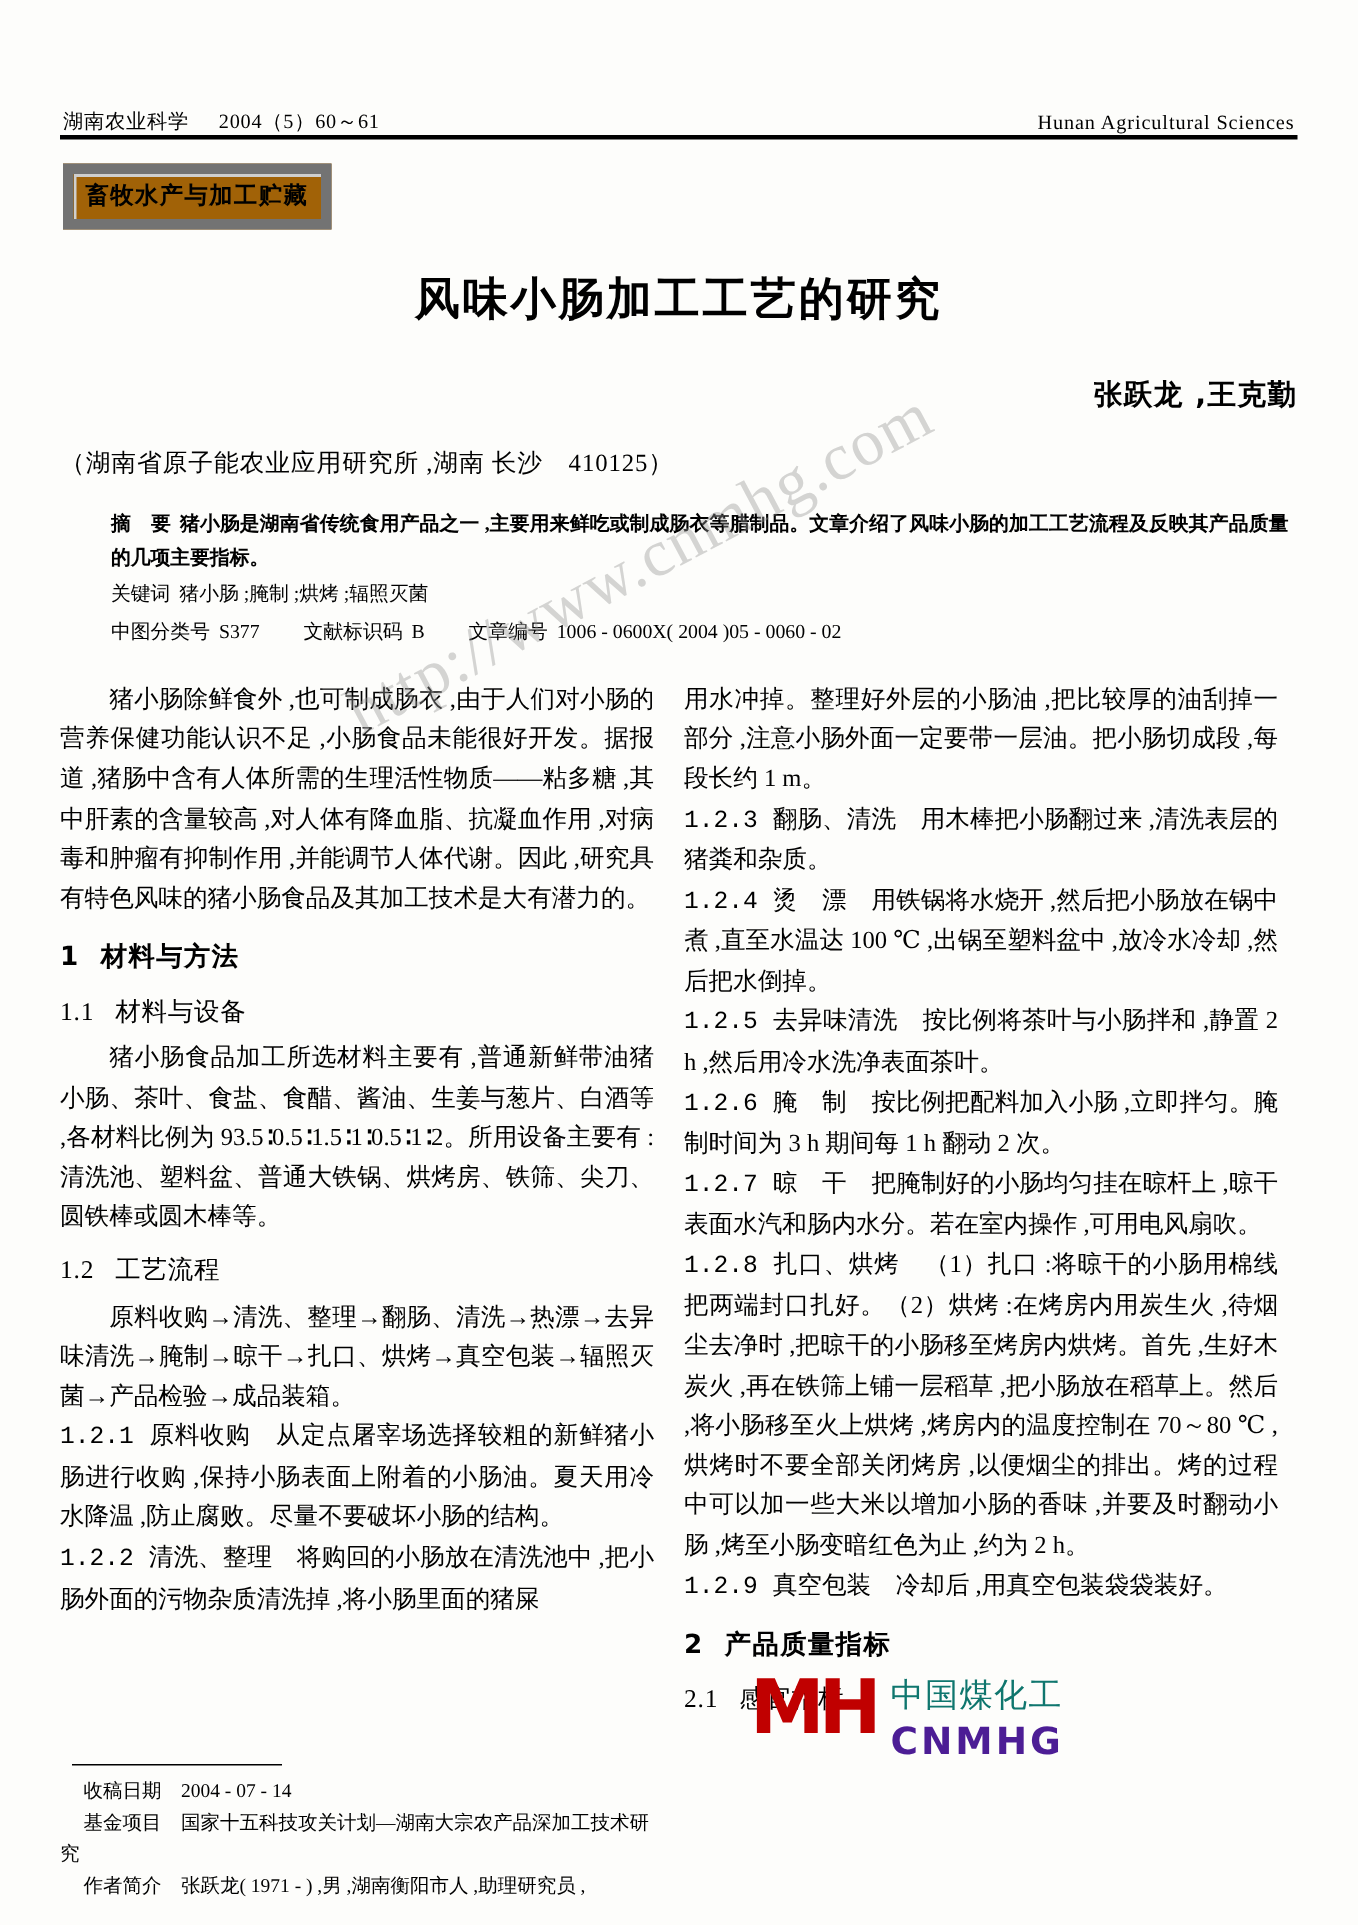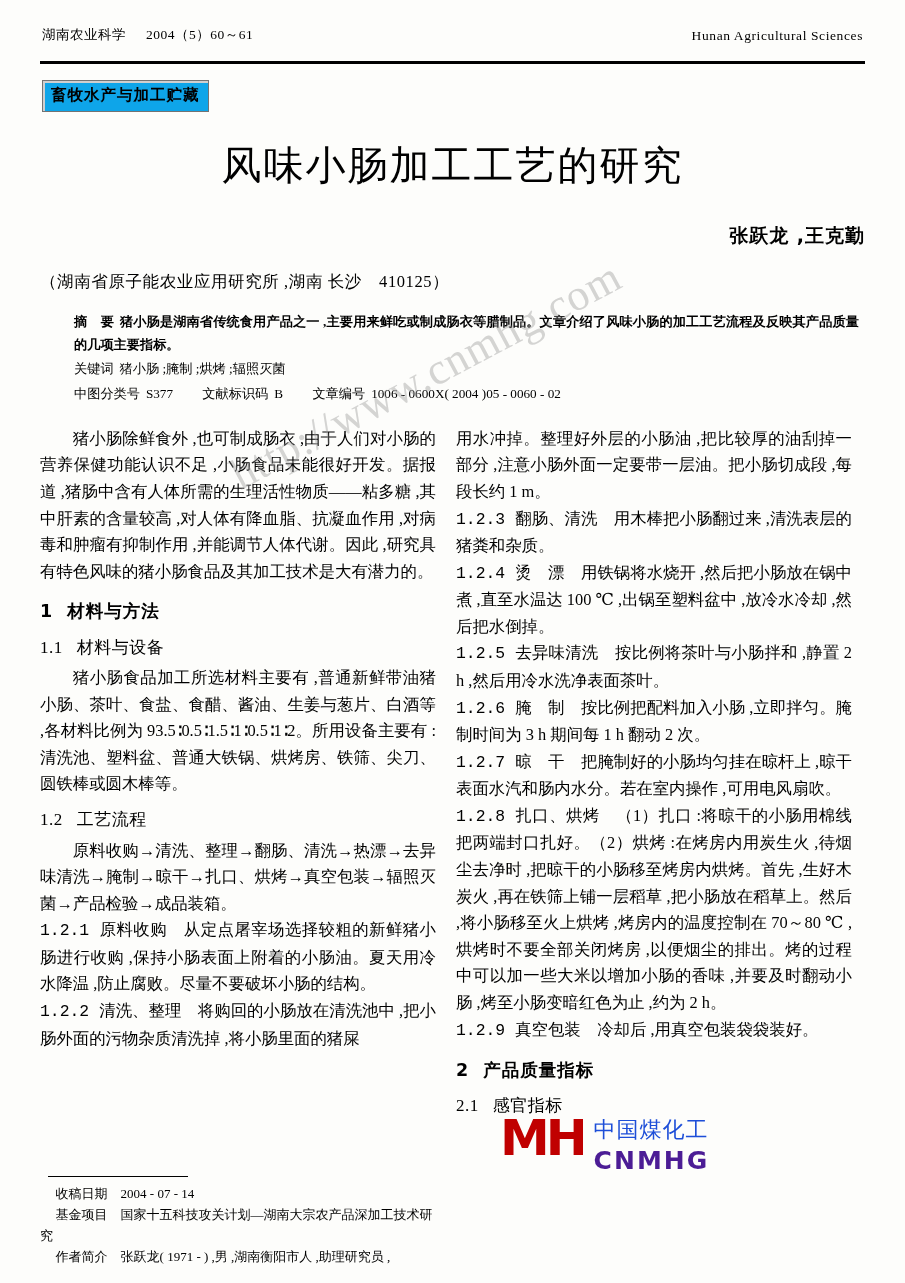--- a/index.html
+++ b/index.html
@@ -18,54 +18,55 @@
     width: 905px;
     height: 1283px;
     padding: 26px 40px 0 40px;
   }
   
   .runhead {
     display: flex;
     justify-content: space-between;
     align-items: flex-end;
     font-size: 13.5px;
-    padding: 0 2px 17px 2px;
+    padding: 0 2px 0 2px;
+    margin-top: 46px;
   }
   .runhead-left { letter-spacing: .5px; }
   .runhead-left .jname { margin-right: 16px; }
   .runhead-right {
     font-family: "Liberation Serif", serif;
     font-size: 13.5px;
     letter-spacing: .6px;
   }
   .rule-double {
     border-top: 2px solid #000;
     border-bottom: 1px solid #000;
     height: 3px;
     margin-bottom: 16px;
   }
   
   .coltag-wrap { margin: 6px 0 4px 2px; }
   .coltag {
     display: inline-block;
-    border: 1px solid #737373;
-    background: #0ea5e9;
+    border: 7px solid #737373;
+    background: #a16207;
     padding: 4px 8px 5px 8px;
     font-family: "DejaVu Sans", "Liberation Sans", sans-serif;
     font-weight: bold;
     font-size: 15.5px;
     letter-spacing: 1px;
     box-shadow: 2px 2px 0 #cfcfcf inset;
   }
   
   .title {
     text-align: center;
     font-family: "DejaVu Sans", "Liberation Sans", sans-serif;
-    font-weight: normal;
-    font-size: 40px;
+    font-weight: bold;
+    font-size: 30px;
     letter-spacing: 2px;
     margin: 26px 0 30px 0;
   }
   .authors {
     text-align: right;
     font-family: "DejaVu Sans", "Liberation Sans", sans-serif;
     font-weight: bold;
     font-size: 19px;
     letter-spacing: 1px;
     margin-bottom: 22px;
@@ -153,21 +154,21 @@
     font-weight: bold;
     font-size: 50px;
     color: #c00000;
     letter-spacing: -4px;
     line-height: .95;
   }
   .wm-logo .txt { margin-left: 10px; }
   .wm-logo .txt .cn {
     font-family: "DejaVu Sans", "Liberation Sans", sans-serif;
     font-size: 22px;
-    color: #1d4ed8;
+    color: #0f766e;
     letter-spacing: 1px;
     display: block;
   }
   .wm-logo .txt .en {
     font-family: "DejaVu Sans", "Liberation Sans", sans-serif;
     font-weight: bold;
     font-size: 25px;
     color: #4c1d95;
     letter-spacing: 2px;
     display: block;

